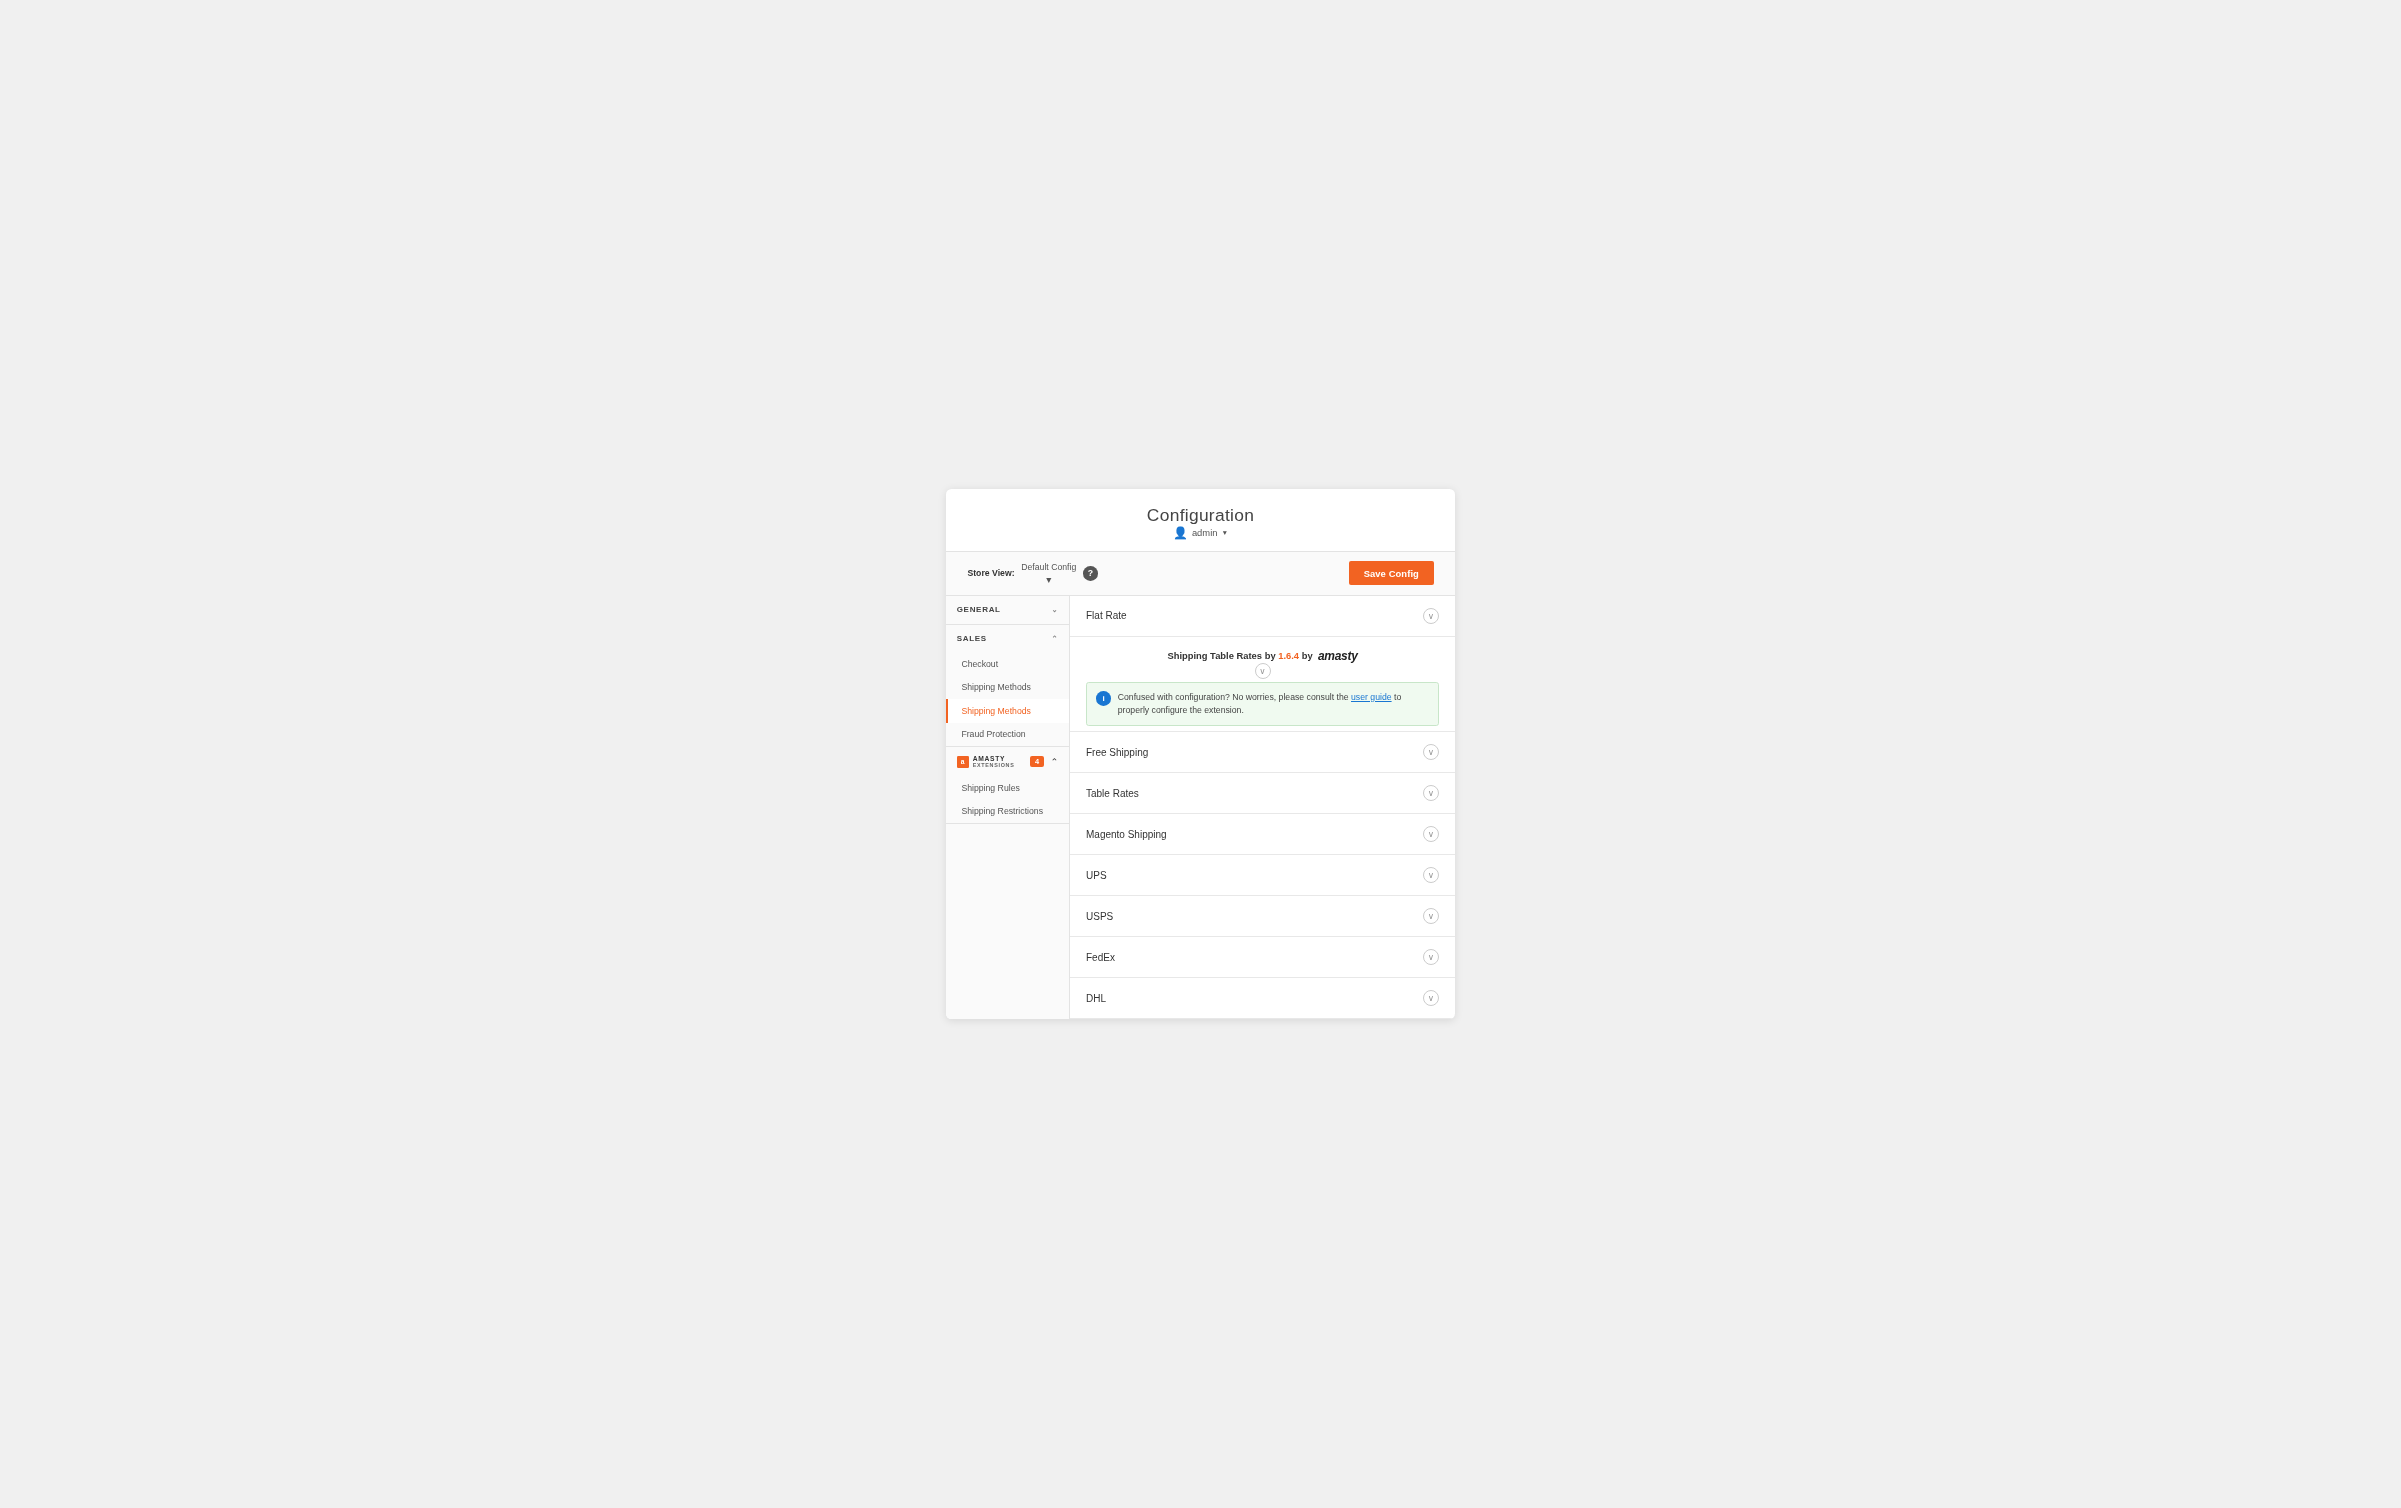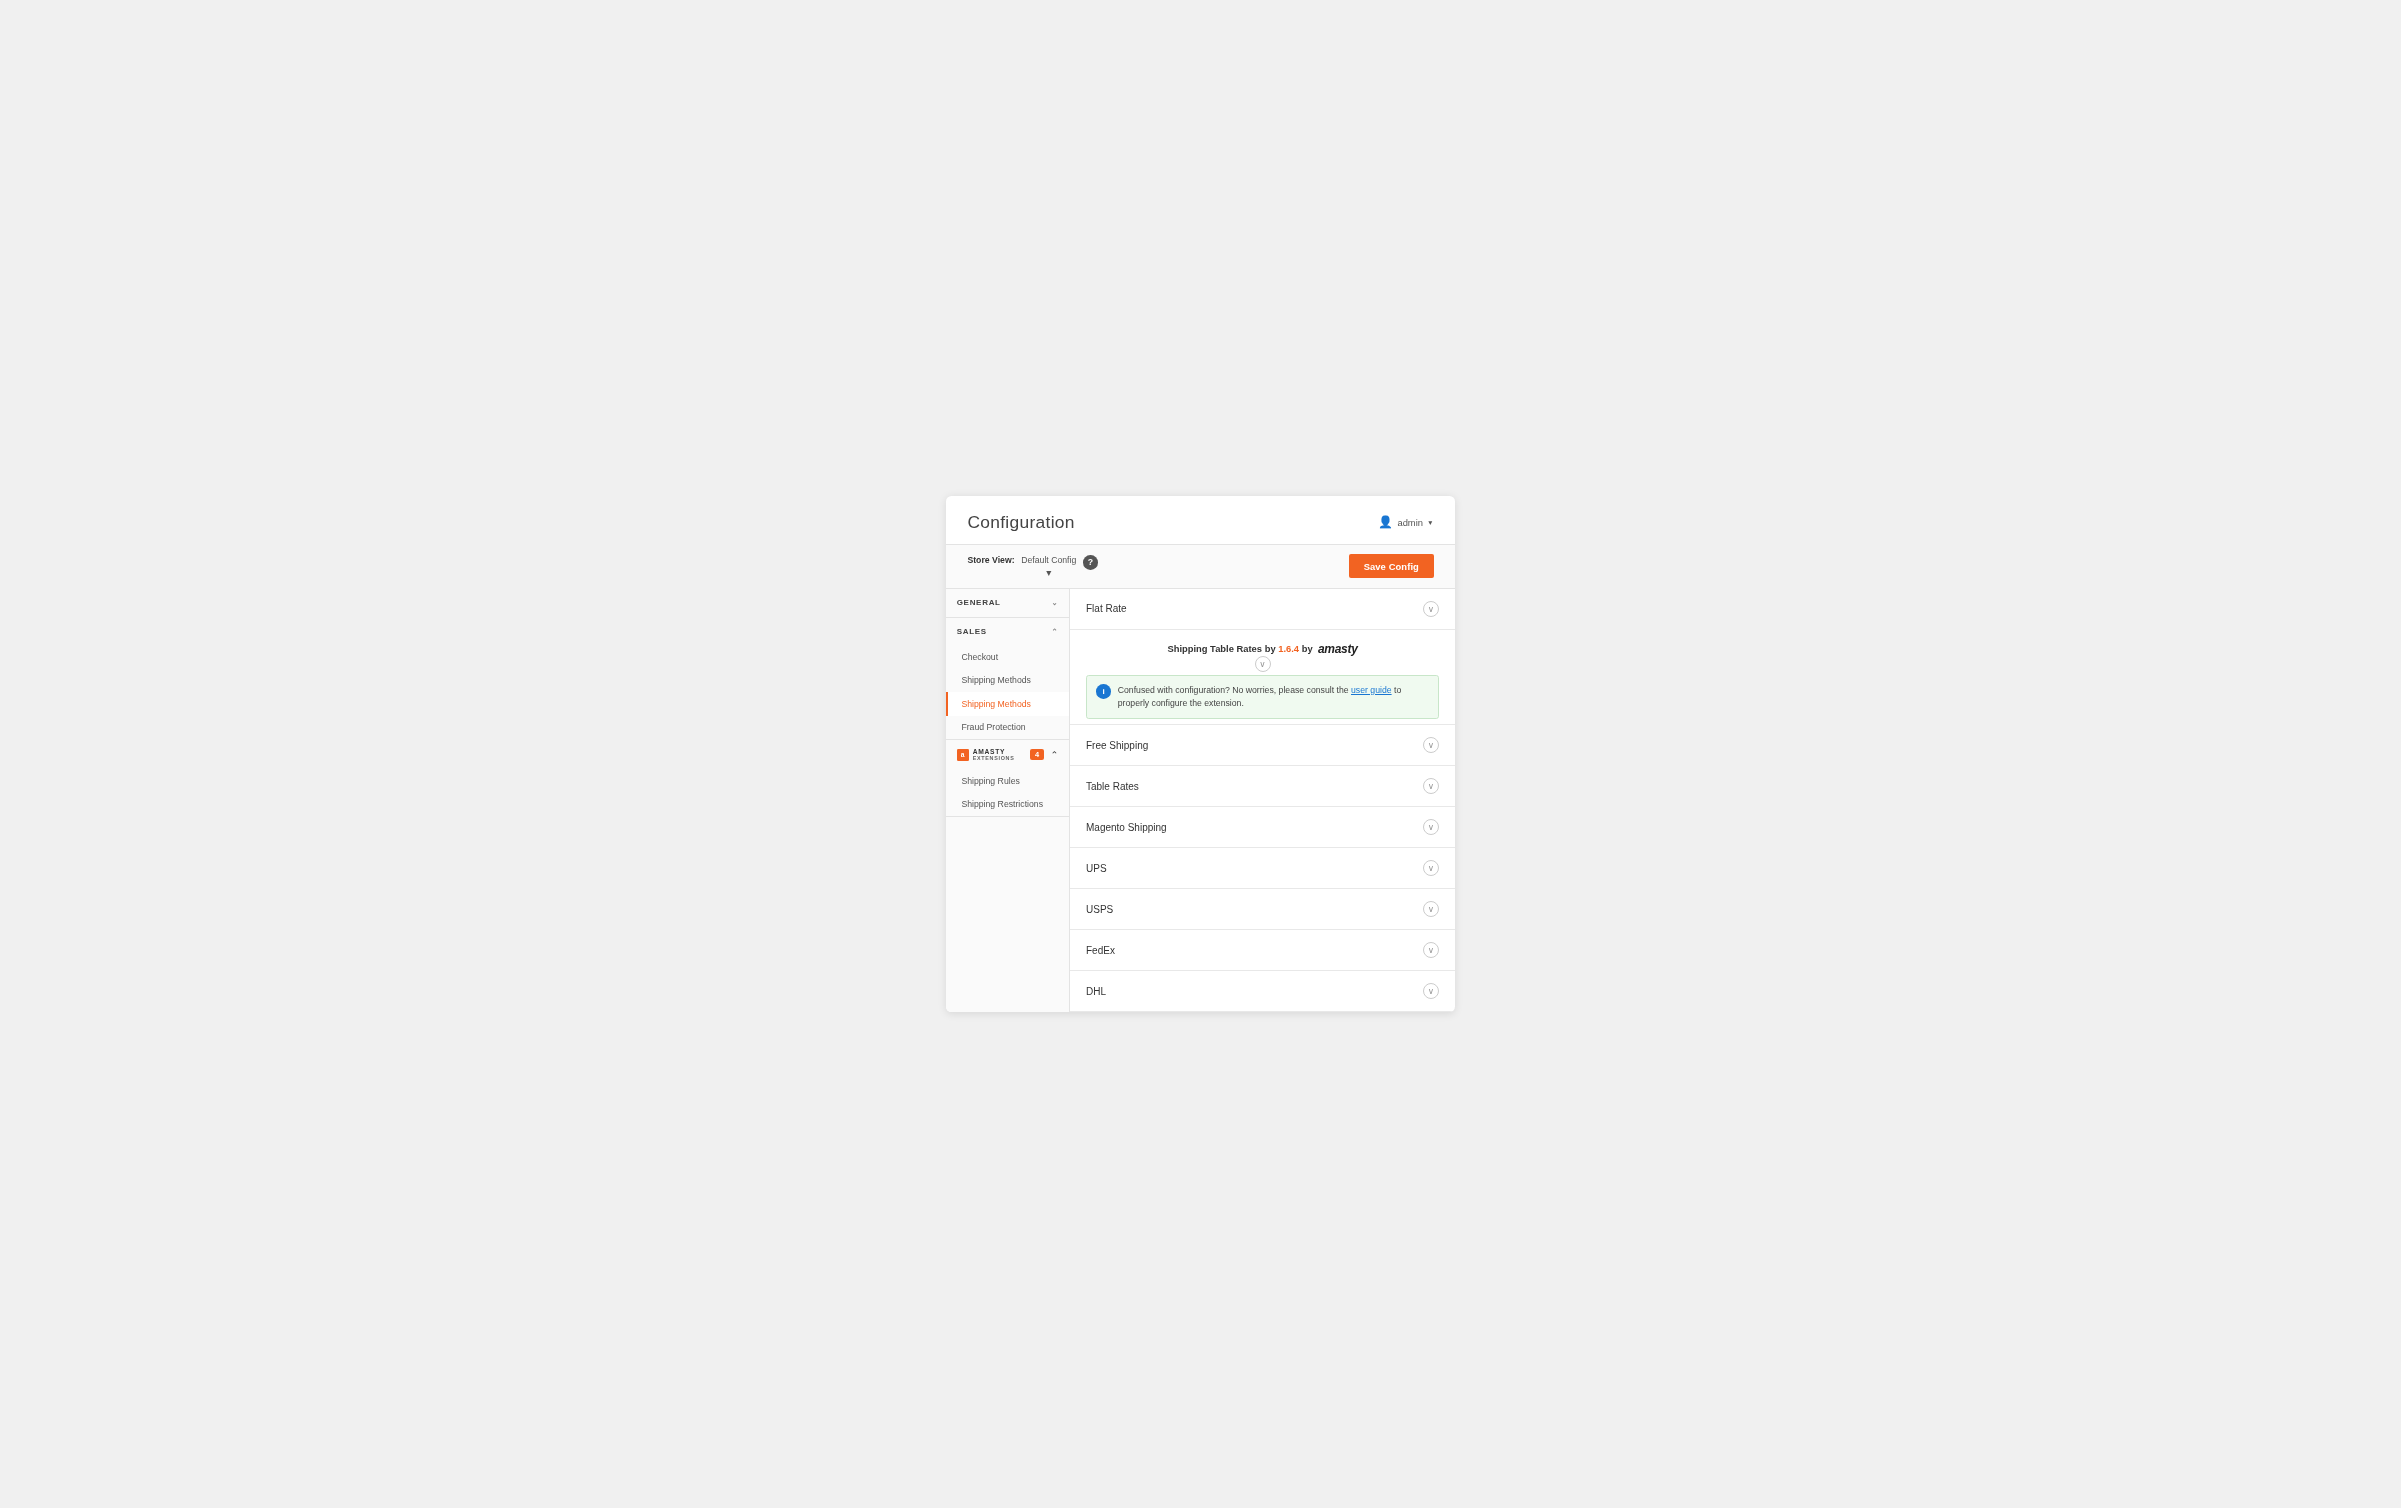--- a/index.html
+++ b/index.html
@@ -24,20 +24,21 @@
       overflow: hidden;
     }
 
     
     .card-header {
       display: flex;
       align-items: center;
       justify-content: space-between;
       padding: 16px 21.4px 10.7px 21.4px;
       border-bottom: none;
+      flex-direction: column;
     }
     .page-title {
       font-size: 17.4px;
       font-weight: 300;
       color: #444;
       letter-spacing: 0.3px;
     }
     .user-area {
       display: flex;
       align-items: center;
@@ -59,21 +60,21 @@
       display: flex;
       align-items: center;
       justify-content: space-between;
       padding: 9.4px 21.4px;
       border-top: 0.7px solid #e3e3e3;
       border-bottom: 0.7px solid #e3e3e3;
       background: #fafafa;
     }
     .store-view-left {
       display: flex;
-      align-items: flex-start;
+      align-items: center;
       gap: 6.7px;
     }
     .store-view-label {
       font-weight: 600;
       color: #333;
       font-size: 8.7px;
     }
     .store-view-select {
       display: flex;
       align-items: center;

